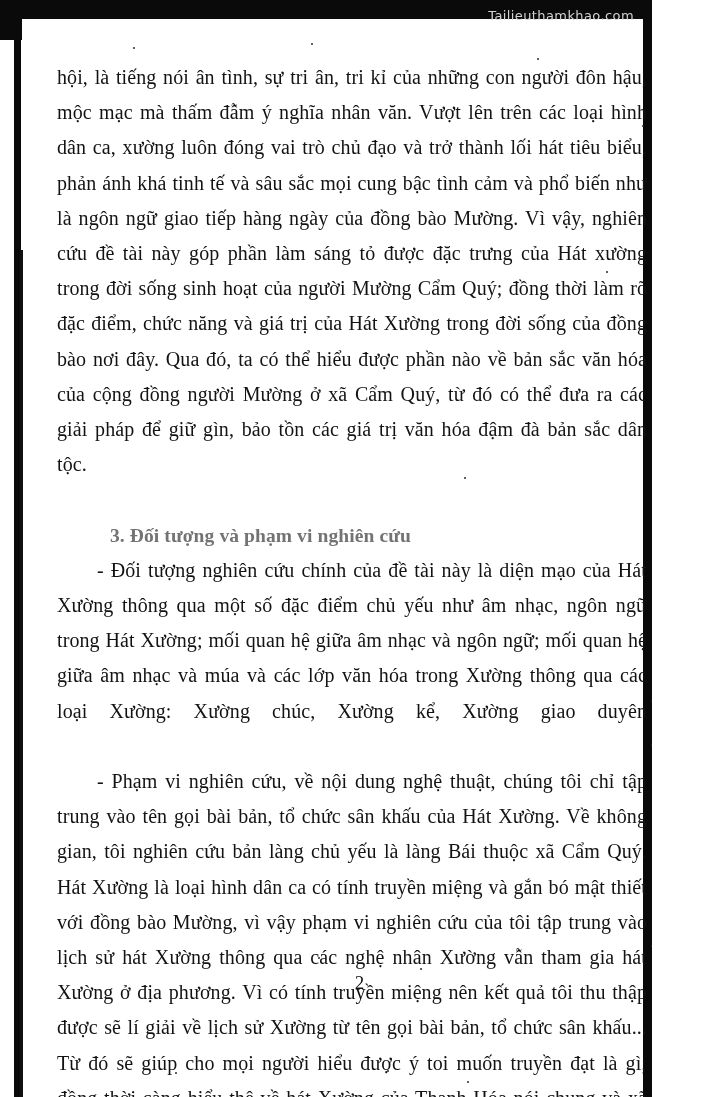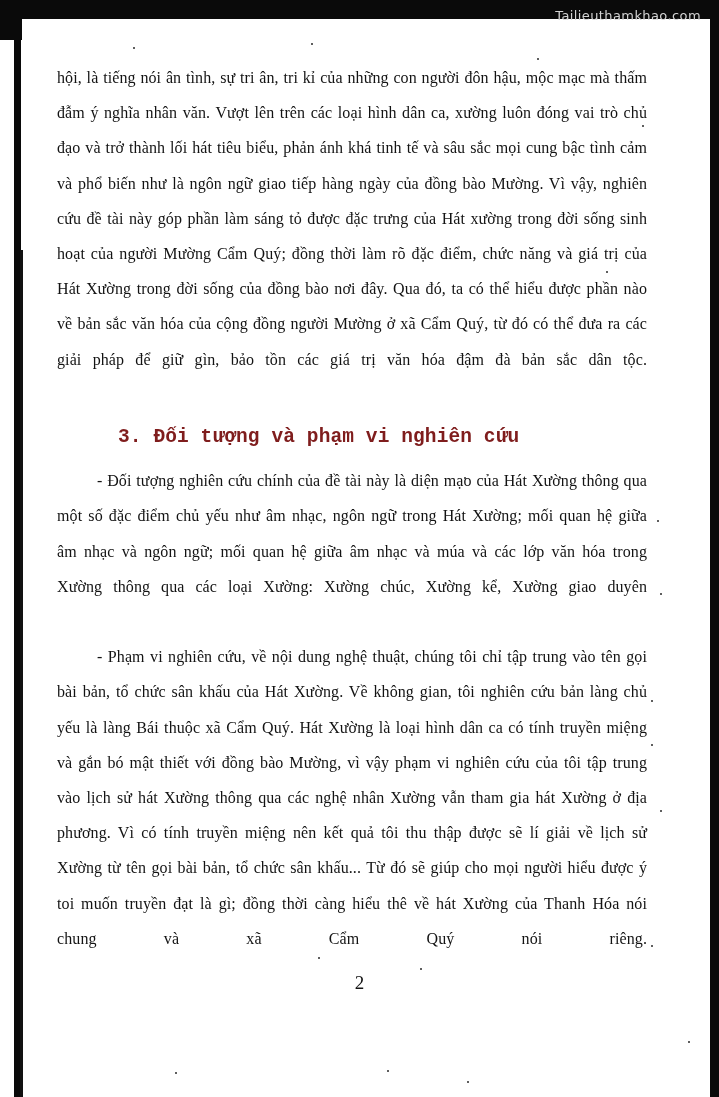--- a/index.html
+++ b/index.html
@@ -9,21 +9,21 @@
   }
   body {
     width: 719px;
     height: 1097px;
     overflow: hidden;
     font-family: "Liberation Serif", "DejaVu Serif", serif;
   }
 
   #page {
     position: relative;
-    width: 719px;
+    width: 652px;
     height: 1097px;
     background: #ffffff;
     overflow: hidden;
   }
 
   
   .scan-edge-left {
     position: absolute;
     left: 14px;
     top: 18px;
@@ -80,43 +80,42 @@
   
   .body-text {
     position: absolute;
     left: 57px;
     top: 60px;
     width: 590px;
   }
 
   p.para {
     margin: 0;
-    font-size: 16px;
+    font-size: 20px;
     line-height: 35.2px;
     text-align: justify;
     text-justify: inter-word;
     color: #131313;
     letter-spacing: 0.1px;
     word-spacing: 0.6px;
   }
   p.para.indent-dash {
     text-indent: 40px;
     font-family: Liberation Serif, serif;
   }
 
   h3.heading {
-    margin: 8px;
+    margin: 0;
     font-size: 19.5px;
     line-height: 35.2px;
     font-weight: bold;
     text-indent: 53px;
     text-align: left;
-    color: #7f1d1d;
+    color: #737373;
     letter-spacing: 0.1px;
-    font-family: Liberation Mono, monospace;
   }
 
   
   p.para::after {
     content: "";
     display: inline-block;
     width: 100%;
   }
 
   .page-number {

